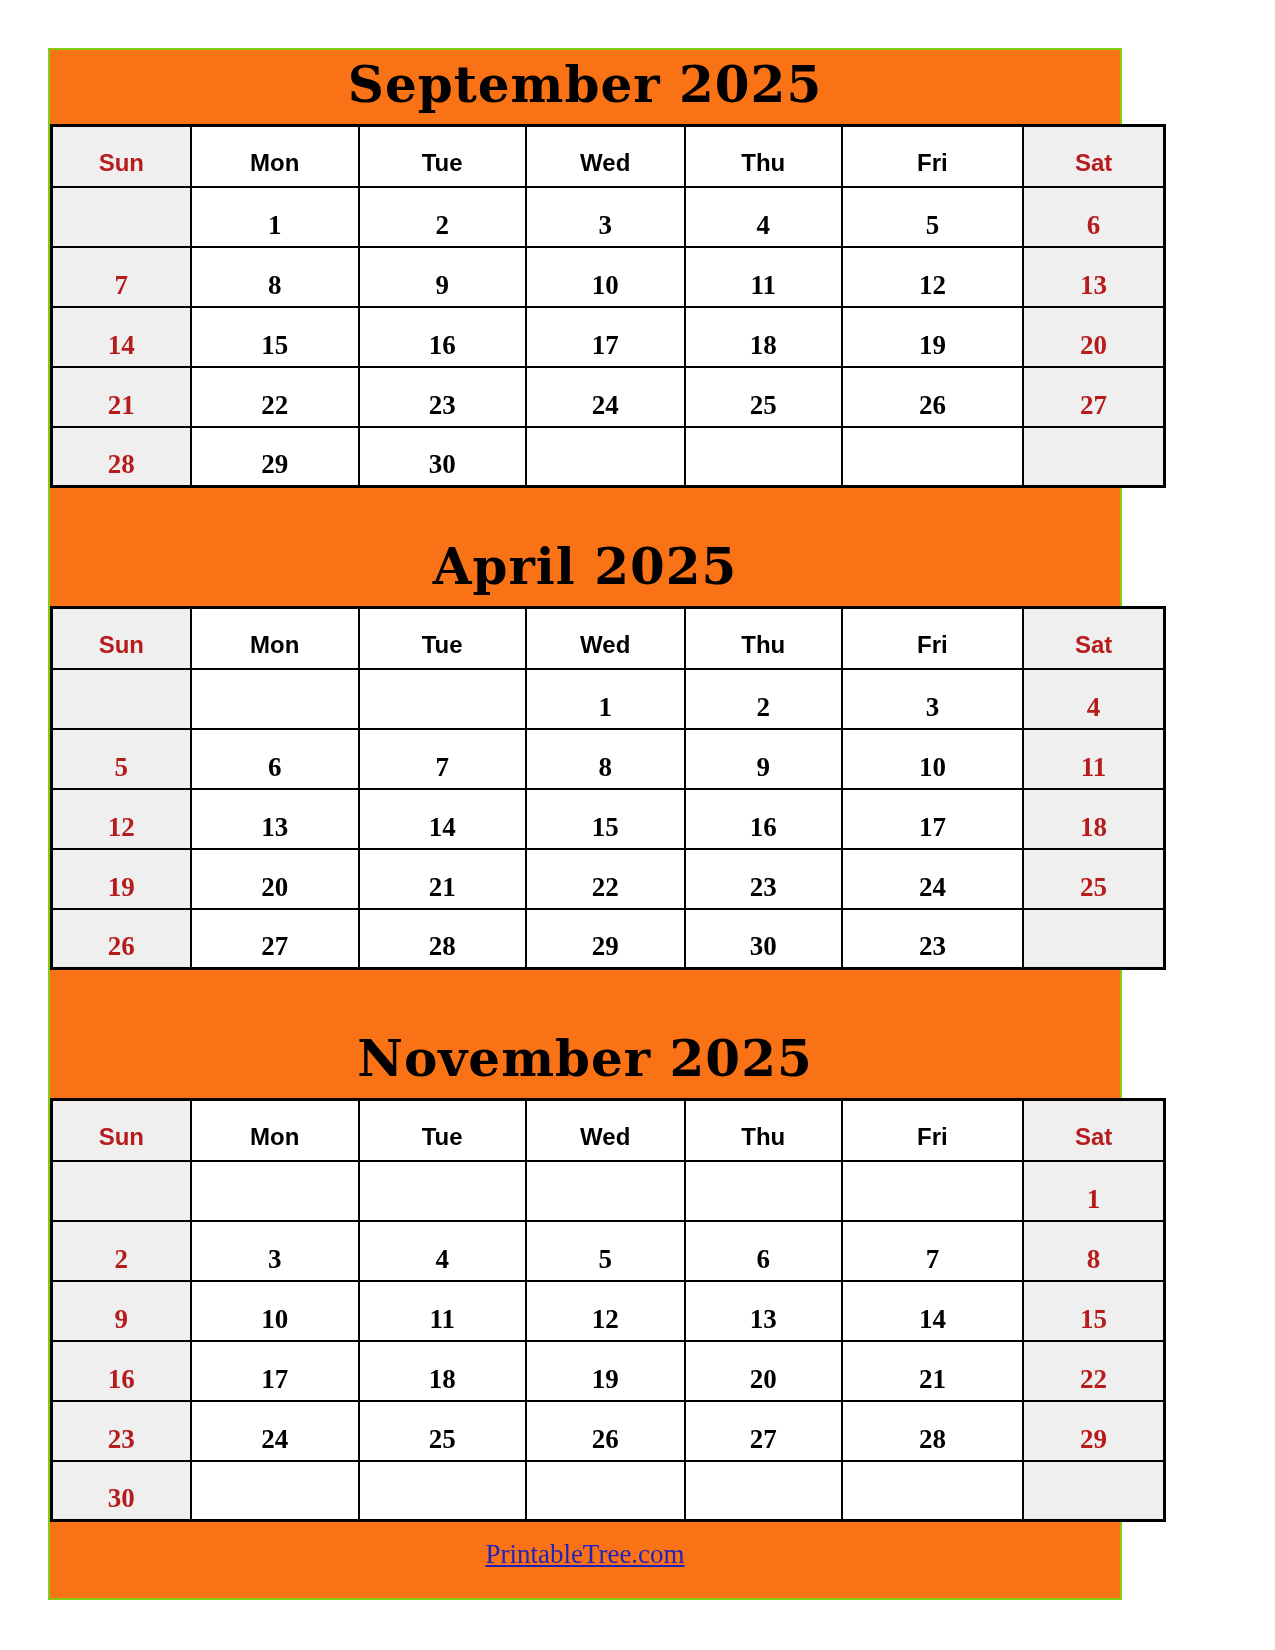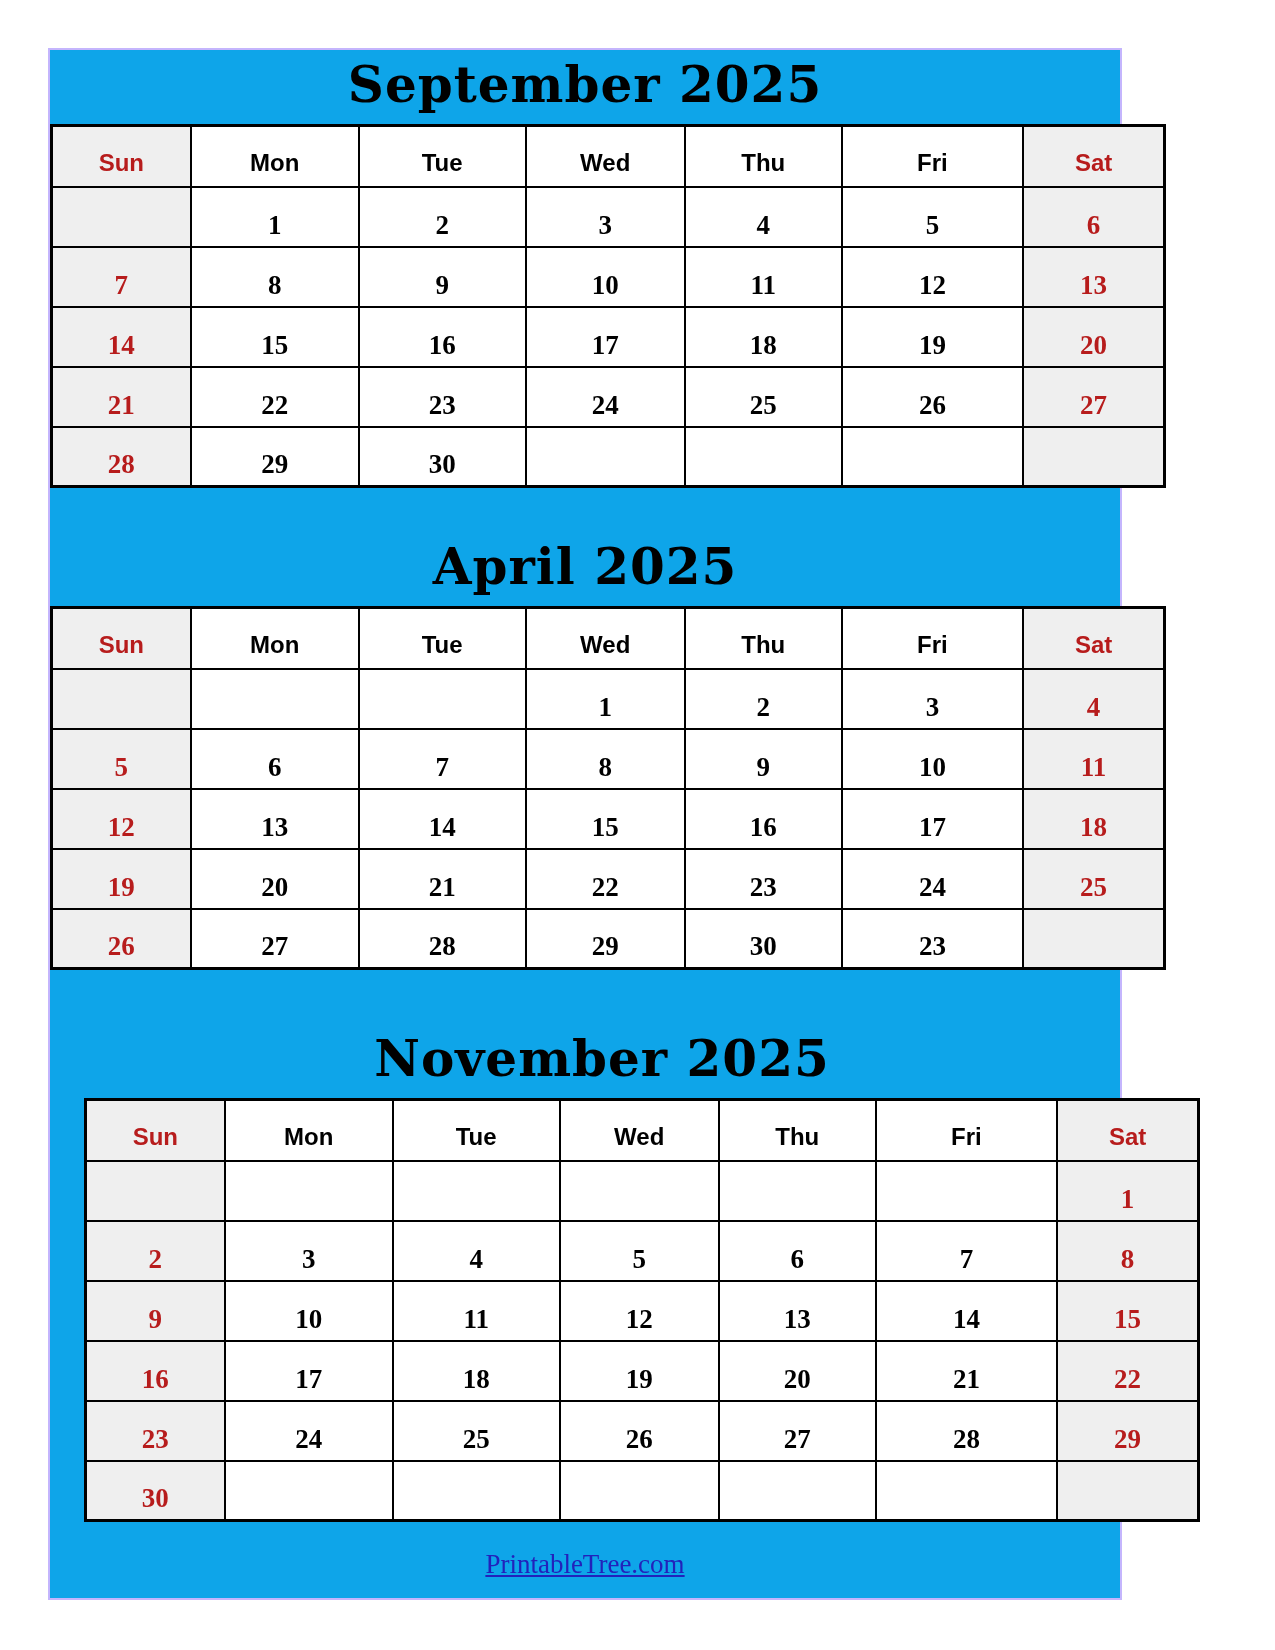--- a/index.html
+++ b/index.html
@@ -12,37 +12,37 @@
     height: 1650px;
     position: relative;
     font-family: "Liberation Sans", sans-serif;
   }
   .frame {
     position: absolute;
     left: 48px;
     top: 48px;
     width: 1074px;
     height: 1552px;
-    border: 2px solid #c4b5fd;
+    border: 2px solid #84cc16;
     box-sizing: border-box;
-    background: #0ea5e9;
+    background: #f97316;
   }
   .month { text-align: center; }
   .month-title {
     margin: 0;
     font-family: "DejaVu Serif", serif;
     font-weight: 900;
     font-size: 50px;
     line-height: 58px;
     letter-spacing: 1px;
     color: #000000;
   }
   .month-sep .month-title { margin-top: 6px; }
   .month-oct { margin-top: 50px; }
-  .month-nov { margin-top: 60px; padding-left: 34px; }
+  .month-nov { margin-top: 60px; }
 
   table.calendar {
     width: 1116px;
     margin: 10px auto 0;
     border-collapse: collapse;
     table-layout: fixed;
     border: 3px solid #000000;
   }
   table.calendar th,
   table.calendar td {
@@ -79,21 +79,21 @@
   col.c-mon { width: 15.1%; }
   col.c-tue { width: 15.0%; }
   col.c-wed { width: 14.3%; }
   col.c-thu { width: 14.1%; }
   col.c-fri { width: 16.3%; }
   col.c-sat { width: 12.7%; }
 
   .footer {
     position: absolute;
     left: 0;
-    bottom: 18px;
+    bottom: 28px;
     width: 100%;
     text-align: center;
   }
   .footer a {
     font-family: "Liberation Serif", serif;
     font-size: 27px;
     color: #2222bb;
     text-decoration: underline;
   }
 </style>

